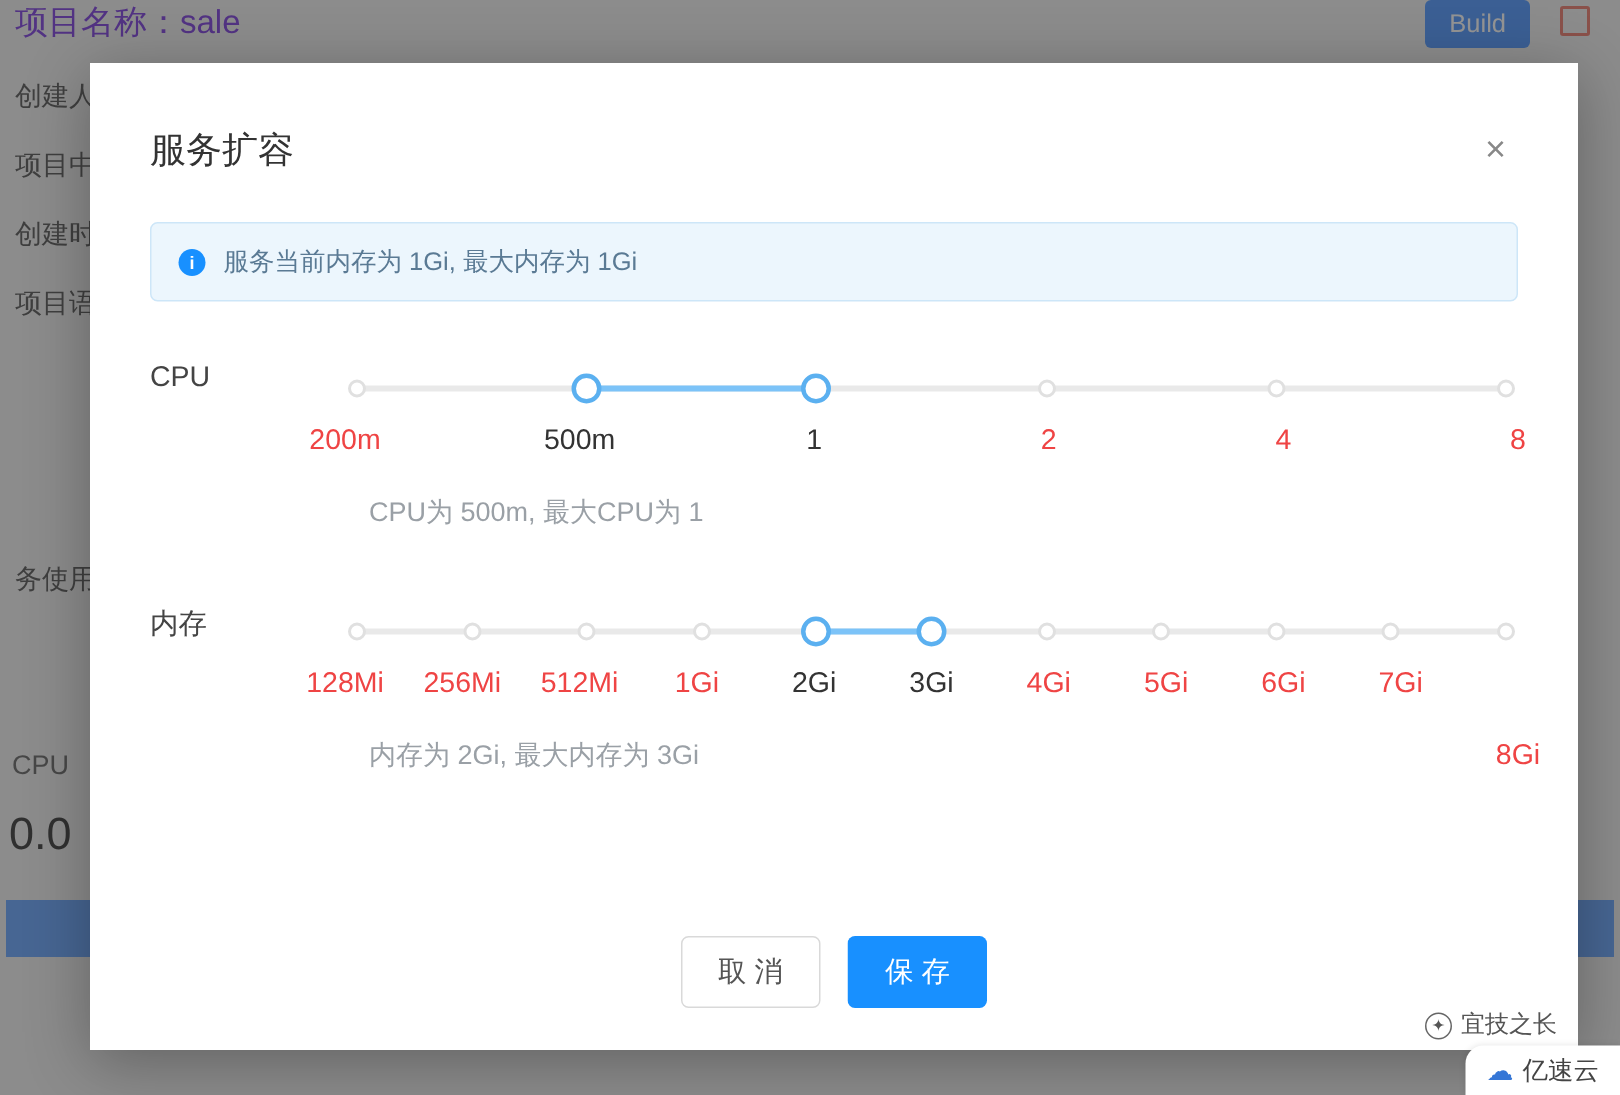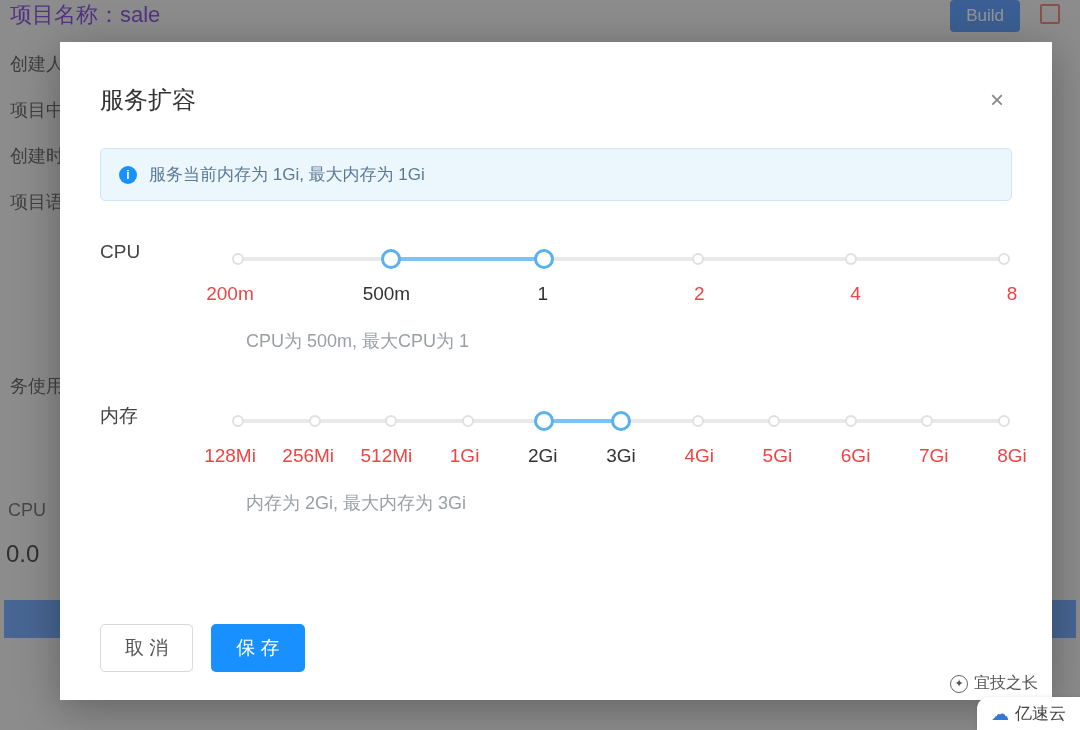--- a/index.html
+++ b/index.html
@@ -19,21 +19,21 @@
     .bg-row { font-size: 18px; color: #444; margin-top: 22px; }
     .bg-build {
       position: absolute; top: 0; right: 60px; background: #3b8bff; color: #fff;
       padding: 6px 16px; border-radius: 4px; font-size: 17px;
     }
     .bg-icon-right {
       position: absolute; top: 4px; right: 20px; width: 20px; height: 20px;
       border: 2px solid #e86b5c; border-radius: 2px;
     }
     .bg-cpu { position: absolute; left: 8px; top: 500px; font-size: 18px; color: #555; }
-    .bg-cpuval { position: absolute; left: 6px; top: 540px; font-size: 24px; color: #222; }
+    .bg-cpuval { position: absolute; left: 6px; top: 540px; font-size: 30px; color: #222; }
     .bg-strip { position: absolute; left: 4px; right: 4px; top: 600px; height: 38px; background: #3b8bff; opacity:0.85;}
     .modal {
       position: absolute; left: 60px; right: 28px; top: 42px; bottom: 30px;
       background: #fff; border-radius: 0; box-shadow: 0 8px 40px rgba(0,0,0,0.3);
       padding: 40px 40px 28px 40px; display: flex; flex-direction: column;
     }
     .modal-header { display: flex; justify-content: space-between; align-items: center; margin-bottom: 30px;}
     .modal-title { font-size: 24px; color: #333; font-weight: 500; }
     .close-btn { font-size: 24px; color: #888; cursor: pointer; background:none; border:none; padding:4px 8px;}
     .info-banner {
@@ -67,21 +67,21 @@
       background: #fff; border: 3px solid #5bb0f0; transform: translateX(-50%);
       cursor: grab; z-index: 2;
     }
     .labels { position: relative; margin-top: 12px; height: 28px; }
     .tick-label {
       position: absolute; transform: translateX(-50%); font-size: 19px; color: #ef4444; white-space: nowrap;
     }
     .tick-label.active { color: #333; }
     .helper { margin-top: 18px; font-size: 18px; color: #9aa0a6; margin-left: 16px;}
     .modal-footer {
-      margin-top: auto; display: flex; justify-content: flex-start; gap: 18px;
+      margin-top: auto; display: flex; justify-content: center; gap: 18px;
     }
     .btn {
       font-size: 19px; padding: 10px 24px; border-radius: 5px; cursor: pointer;
       border: 1px solid transparent;
     }
     .btn-secondary { background: #fff; border-color: #d9d9d9; color: #555; }
     .btn-primary { background: #1890ff; color: #fff; }
     .watermark1 {
       position: absolute; right: 30px; bottom: 32px; background: rgba(255,255,255,0.8);
       padding: 4px 12px; border-radius: 14px; font-size: 16px; color: #555;
@@ -175,21 +175,21 @@
           <div class="tick-label" style="left: 0%;">128Mi</div>
           <div class="tick-label" style="left: 10%;">256Mi</div>
           <div class="tick-label" style="left: 20%;">512Mi</div>
           <div class="tick-label" style="left: 30%;">1Gi</div>
           <div class="tick-label active" style="left: 40%;">2Gi</div>
           <div class="tick-label active" style="left: 50%;">3Gi</div>
           <div class="tick-label" style="left: 60%; text-align: center;">4Gi</div>
           <div class="tick-label" style="left: 70%;">5Gi</div>
           <div class="tick-label" style="left: 80%;">6Gi</div>
           <div class="tick-label" style="left: 90%;">7Gi</div>
-          <div class="tick-label" style="left: 100%;">8Gi</div>
+          <div class="tick-label" style="left: 100%; margin-top: 48px;">8Gi</div>
         </div>
       <div class="helper">内存为 2Gi, 最大内存为 3Gi</div>
     </div>
   </div>
 
   <div class="modal-footer">
     <button class="btn btn-secondary">取 消</button>
     <button class="btn btn-primary">保 存</button>
   </div>
 </div>

